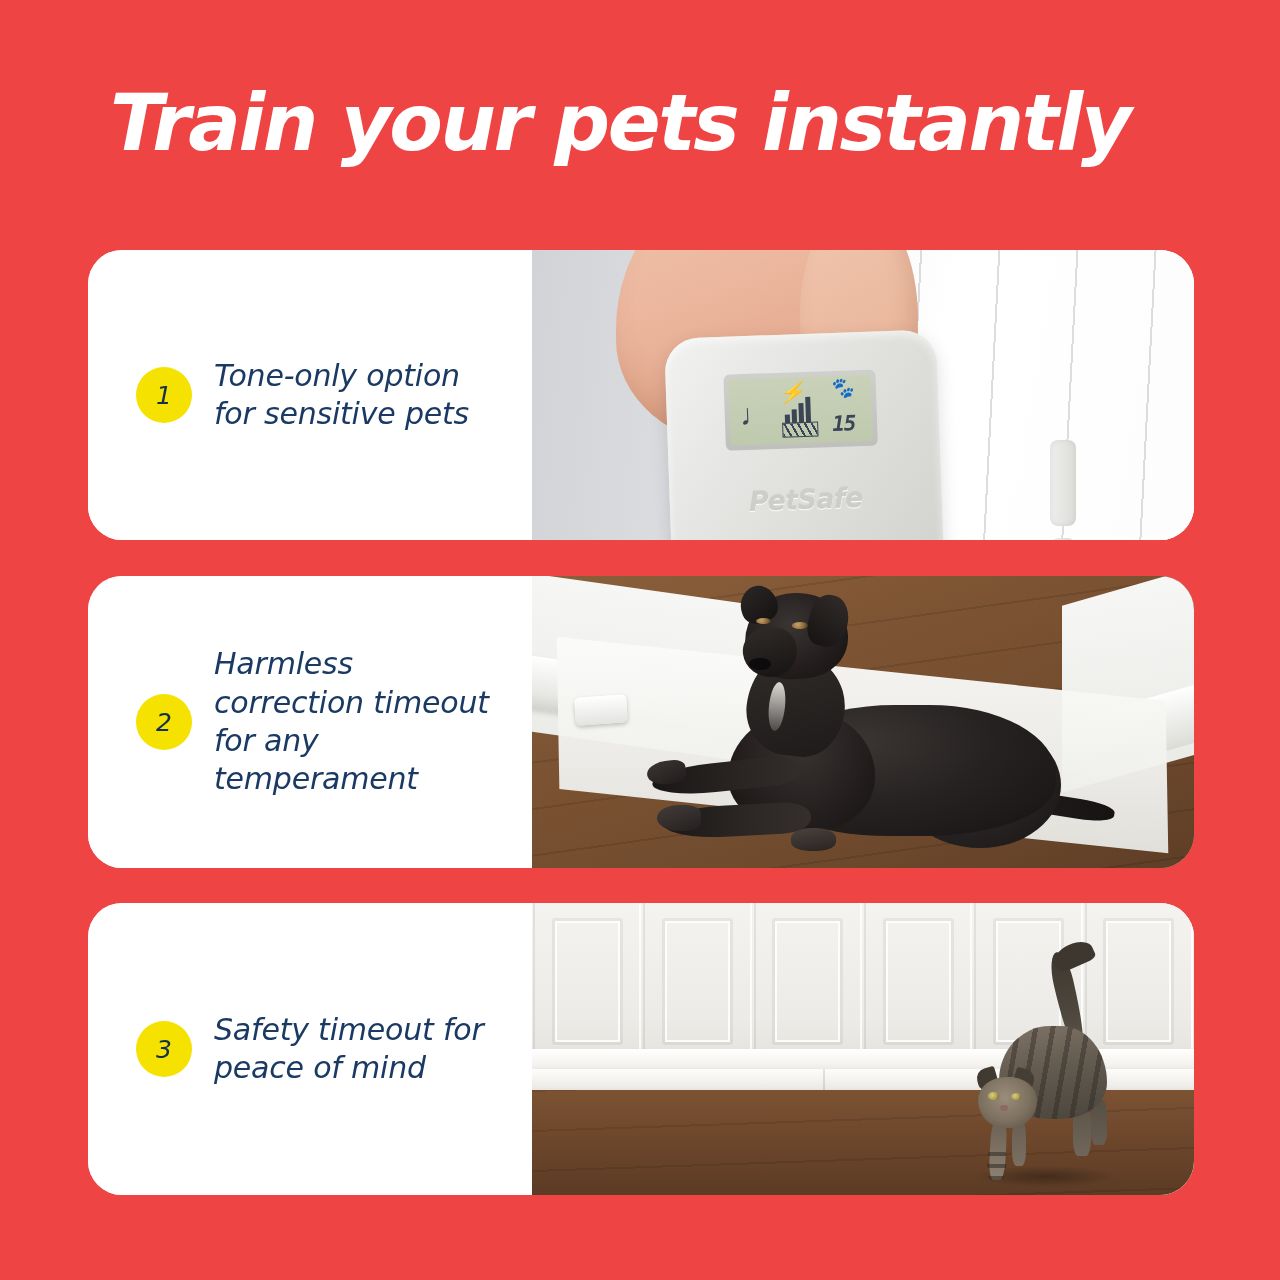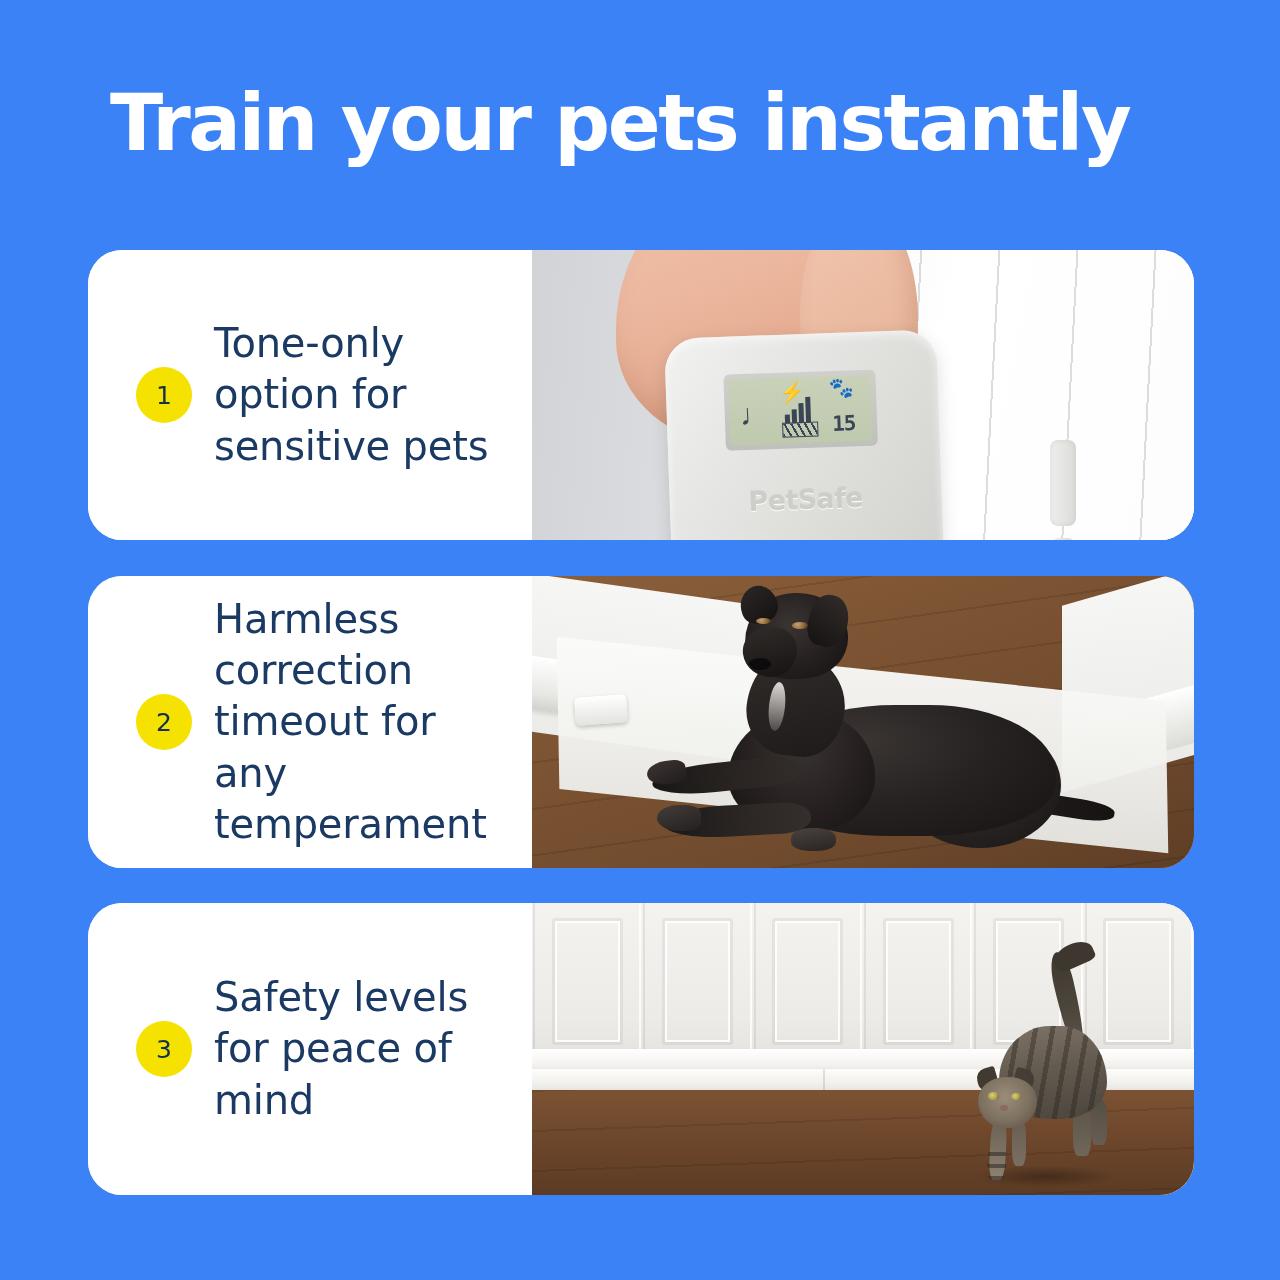--- a/index.html
+++ b/index.html
@@ -12,21 +12,22 @@
 
   body {
     background: #0C3A70;
     font-family: "Liberation Sans", sans-serif;
     position: relative;
   }
 
   .page {
     position: absolute;
     inset: 0;
-    background: #3b82f6;
+    background: #ef4444;
+    font-style: italic;
   }
 
   
   .headline {
     position: absolute;
     left: 110px;
     top: 84px;
     width: 1090px;
     color: #FFFFFF;
     font-family: "DejaVu Sans", "Liberation Sans", sans-serif;
@@ -72,21 +73,21 @@
     font-weight: 400;
     display: flex;
     align-items: center;
     justify-content: center;
     font-family: "DejaVu Sans", "Liberation Sans", sans-serif;
     margin-right: 22px;
   }
 
   .card-title {
     color: #1A3A64;
-    font-size: 40px;
+    font-size: 30px;
     line-height: 1.28;
     font-weight: 400;
     letter-spacing: -0.2px;
     max-width: 276px;
     font-family: "DejaVu Sans", "Liberation Sans", sans-serif;
   }
 
   .card-photo {
     flex: 1 1 auto;
     position: relative;
@@ -671,21 +672,21 @@
         <div class="dog-eye l"></div>
         <div class="dog-eye r"></div>
       </div>
     </div>
   </div>
 
   <div class="card" id="card-3">
 
     <div class="card-text">
       <div class="badge">3</div>
-      <div class="card-title">Safety levels for peace of mind</div>
+      <div class="card-title">Safety timeout for peace of mind</div>
     </div>
 
     <div class="card-photo photo3">
       <div class="p3-cab"></div>
       <div class="p3-panels">
         <div class="p3-panel"></div>
         <div class="p3-panel"></div>
         <div class="p3-panel"></div>
         <div class="p3-panel"></div>
         <div class="p3-panel"></div>

